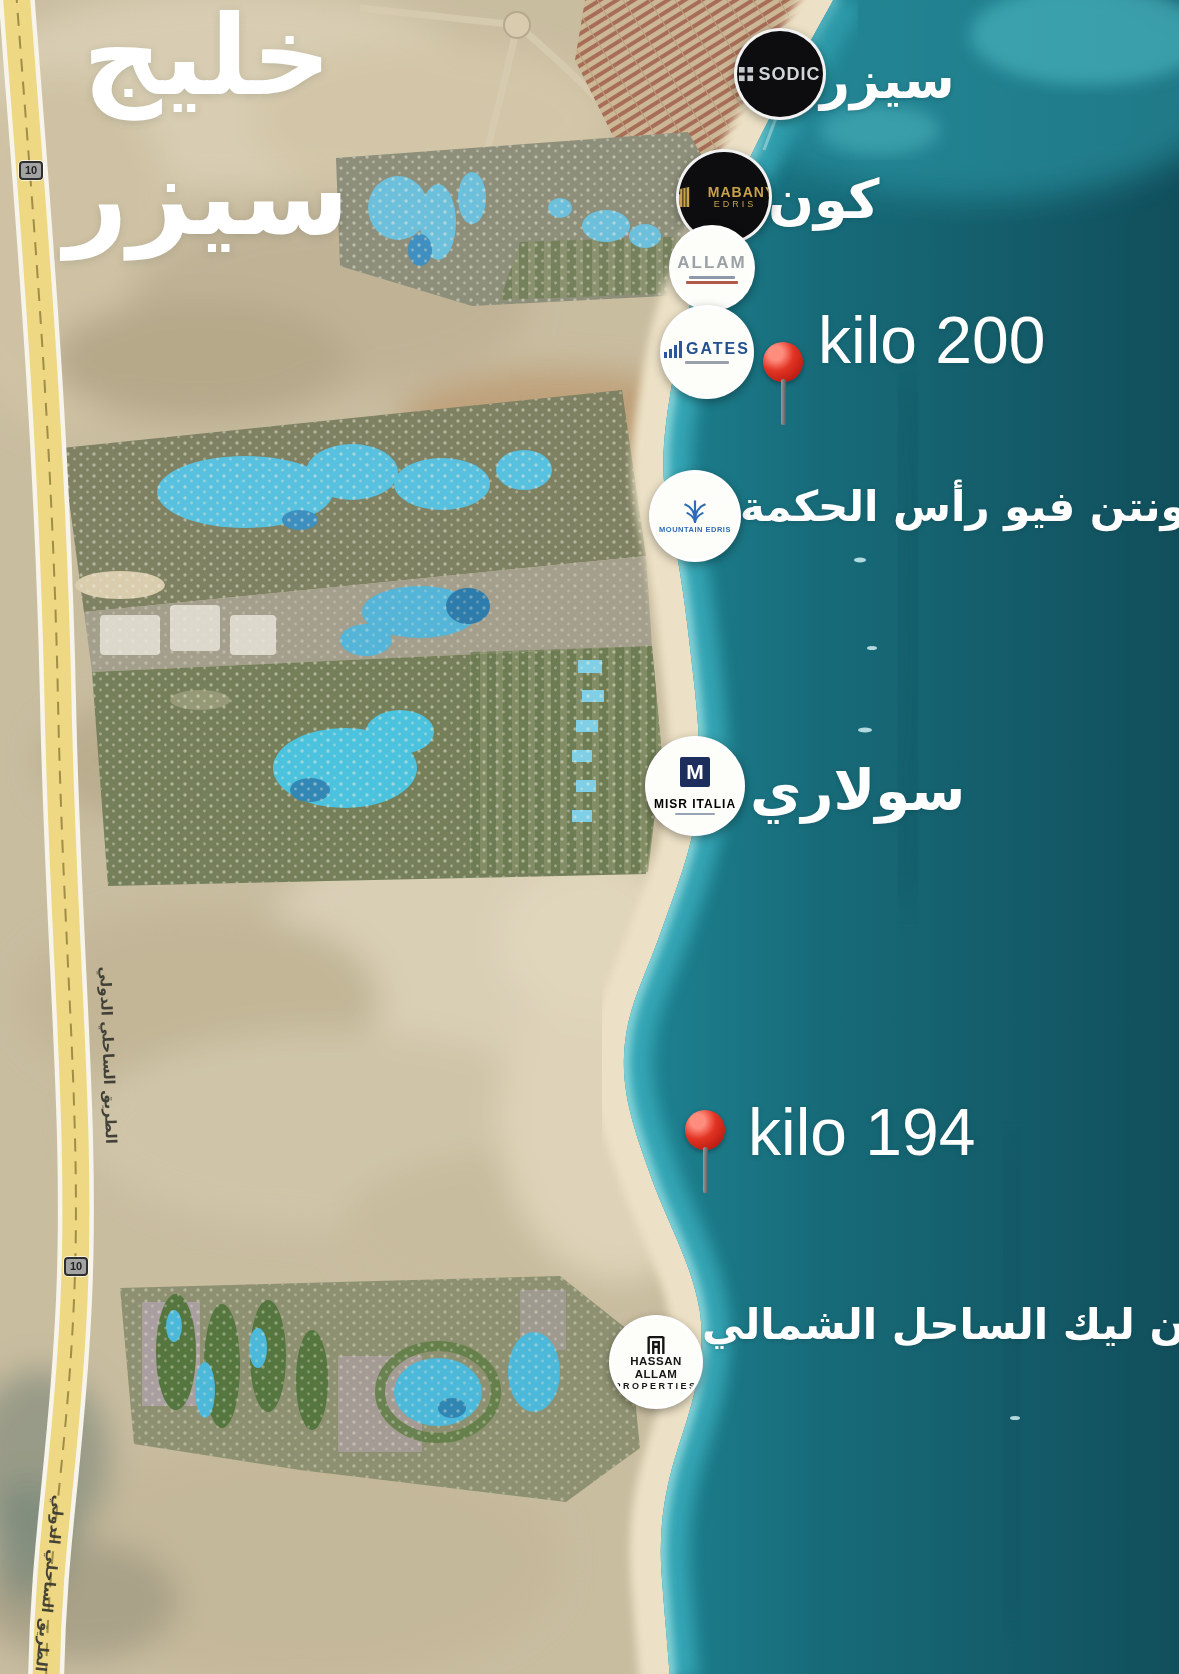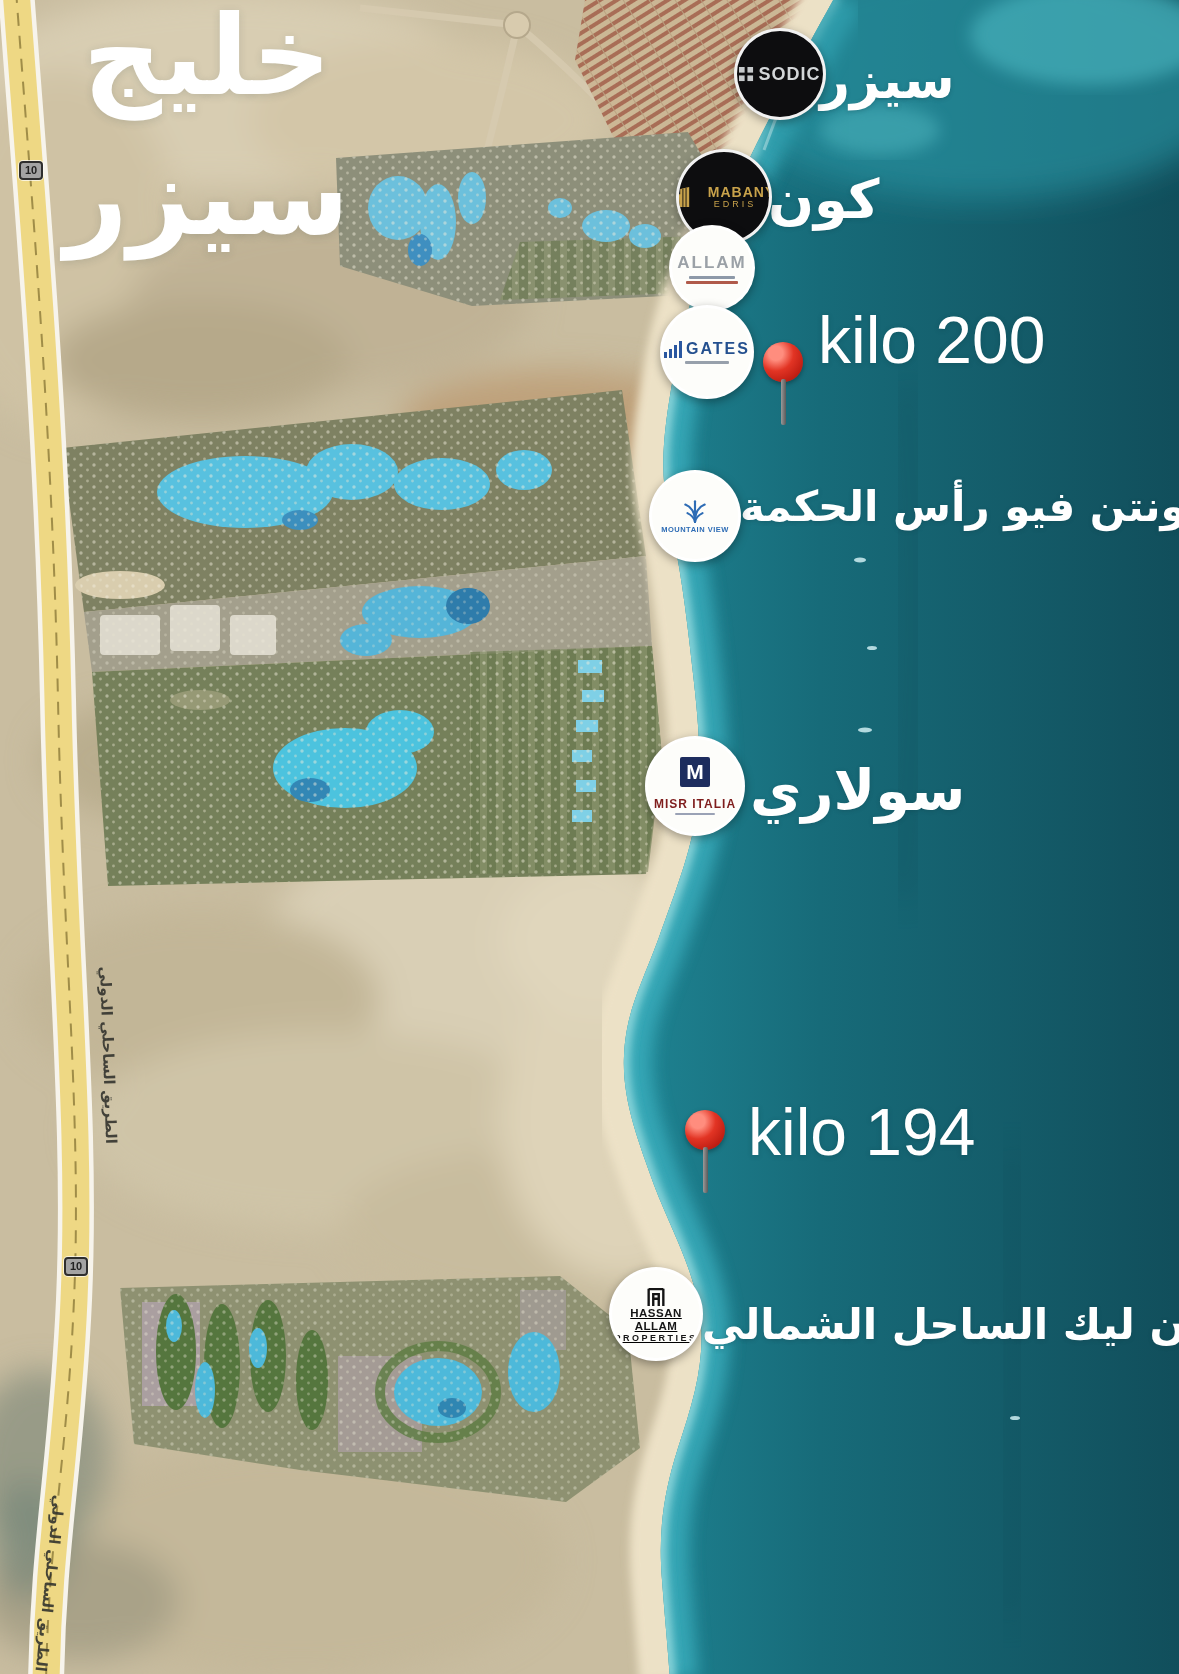--- a/index.html
+++ b/index.html
@@ -47,23 +47,23 @@
 
   .m-gates{left:660px;top:305px;width:94px;height:94px;}
   .gates-text{color:#24508f;font-weight:700;font-size:16px;letter-spacing:2px;}
 
   .m-mv{left:649px;top:470px;width:92px;height:92px;}
   .mv-text{color:#2e6cb5;font-weight:700;font-size:7.5px;letter-spacing:.5px;margin-top:1px;}
 
   .m-misr{left:645px;top:736px;width:100px;height:100px;}
   .misr-mono{width:30px;height:30px;background:#1d2d5e;color:#fff;border-radius:2px;
     font:700 21px/30px "Liberation Sans",sans-serif;}
-  .misr-text{color:#7f1d1d;font-weight:700;font-size:12px;letter-spacing:1px;margin-top:10px;}
-
-  .m-ha{left:609px;top:1267px;width:94px;height:94px;text-decoration:underline;}
+  .misr-text{color:#000000;font-weight:700;font-size:12px;letter-spacing:1px;margin-top:10px;}
+
+  .m-ha{left:609px;top:1315px;width:94px;height:94px;}
   .ha-text1{color:#161616;font-weight:700;font-size:11.5px;letter-spacing:.5px;line-height:13px;}
   .ha-text2{color:#161616;font-weight:700;font-size:9px;letter-spacing:2.5px;line-height:11px;}
 
   
   .pin{position:absolute;z-index:4;}
   .pin-ball{width:40px;height:40px;border-radius:50%;
     background:radial-gradient(circle at 32% 28%, #ff8d7e 0 18%, #e23424 45%, #a81008 95%);
     box-shadow:0 2px 5px rgba(0,0,0,.35);}
   .pin-stem{width:5px;height:46px;margin:-3px auto 0;
     background:linear-gradient(90deg,#9a9a9a,#5a5a5a);border-radius:2px;}
@@ -327,21 +327,21 @@
   <div class="marker light m-mv">
     <svg width="28" height="26" viewBox="0 0 26 24">
       <g stroke="#2e6cb5" stroke-width="2" fill="none" stroke-linecap="round">
         <path d="M13 22 C13 12 9 8 4 6"></path>
           <path d="M13 22 C13 10 13 6 13 3"></path>
         <path d="M13 22 C13 12 17 8 22 6"></path>
           <path d="M13 22 C12 17 8 15 6 14"></path>
         <path d="M13 22 C14 17 18 15 20 14"></path>
       </g>
     </svg>
-    <span class="mv-text">MOUNTAIN VIEW</span>
+    <span class="mv-text">MOUNTAIN EDRIS</span>
   </div>
   <div class="map-label" style="left:740px;top:482px;font-size:42px;">ماونتن فيو رأس الحكمة</div>
 
   <div class="marker light m-misr">
     <div class="misr-mono">M</div>
     <div class="misr-text">MISR ITALIA</div>
     <div class="sub-line" style="width:40px;height:2px;background:#9aa2b5;margin-top:2px;"></div>
   </div>
   <div class="map-label" style="left:750px;top:758px;font-size:56px;">سولاري</div>
 

